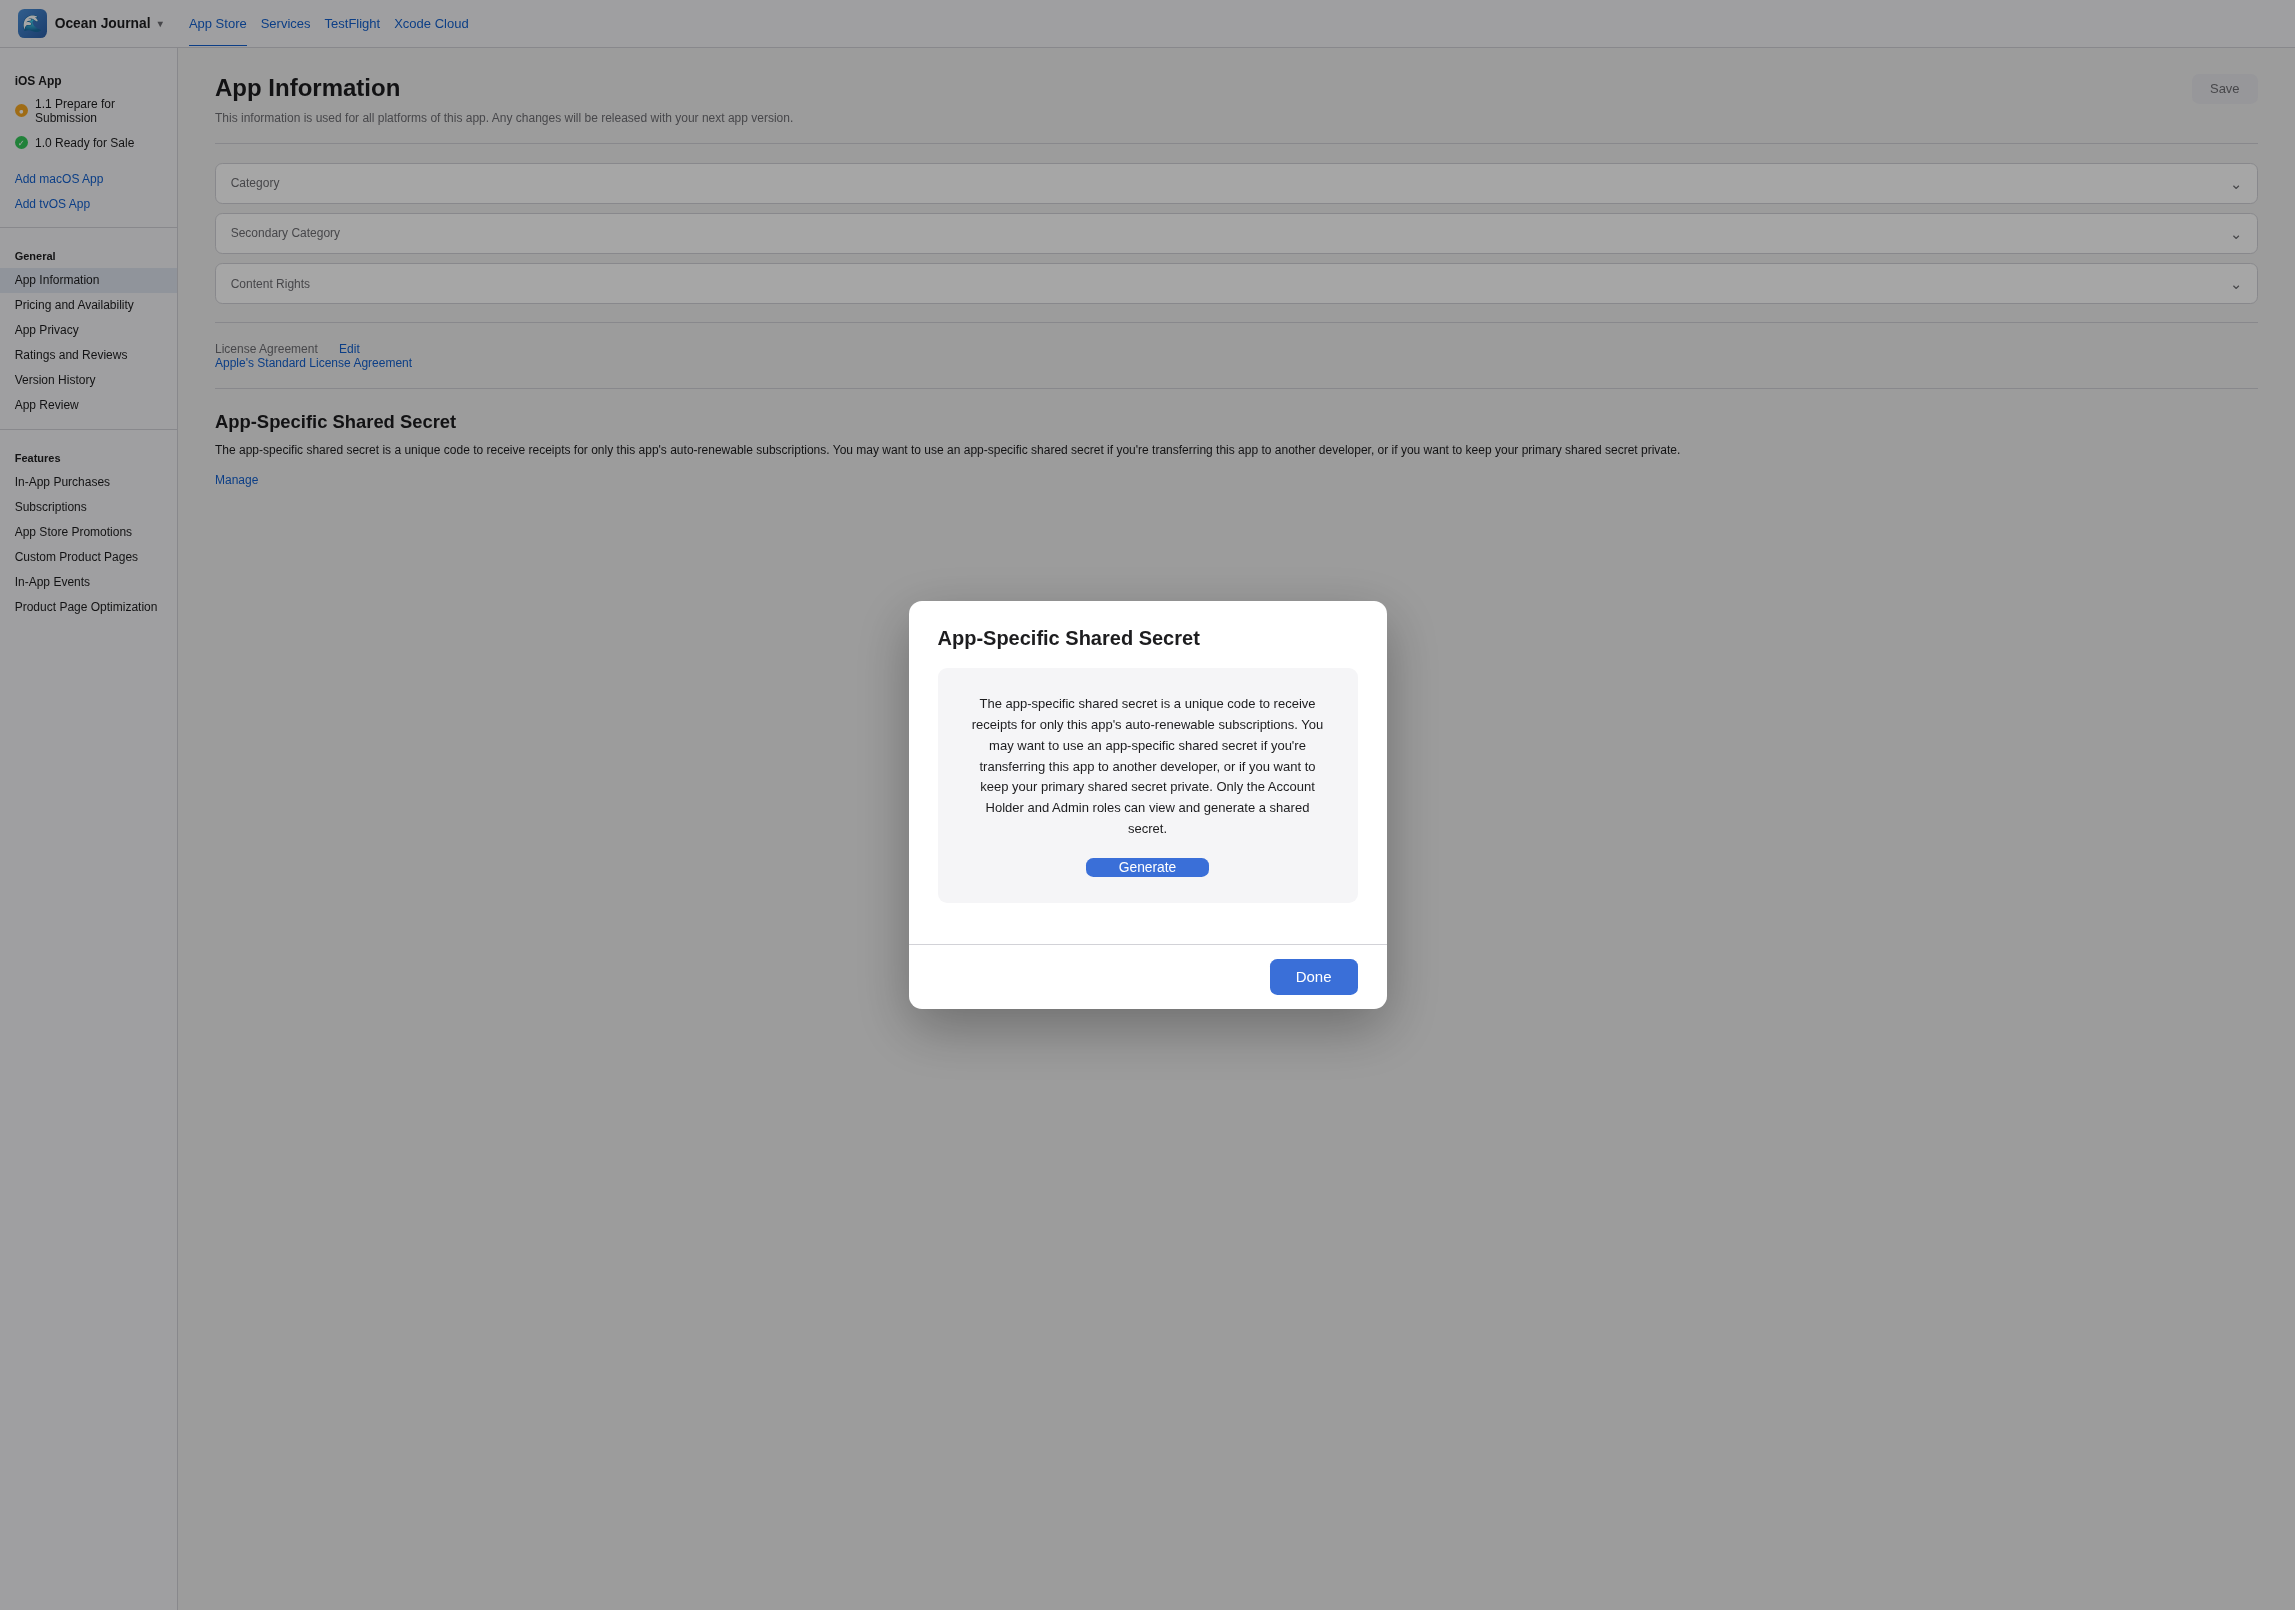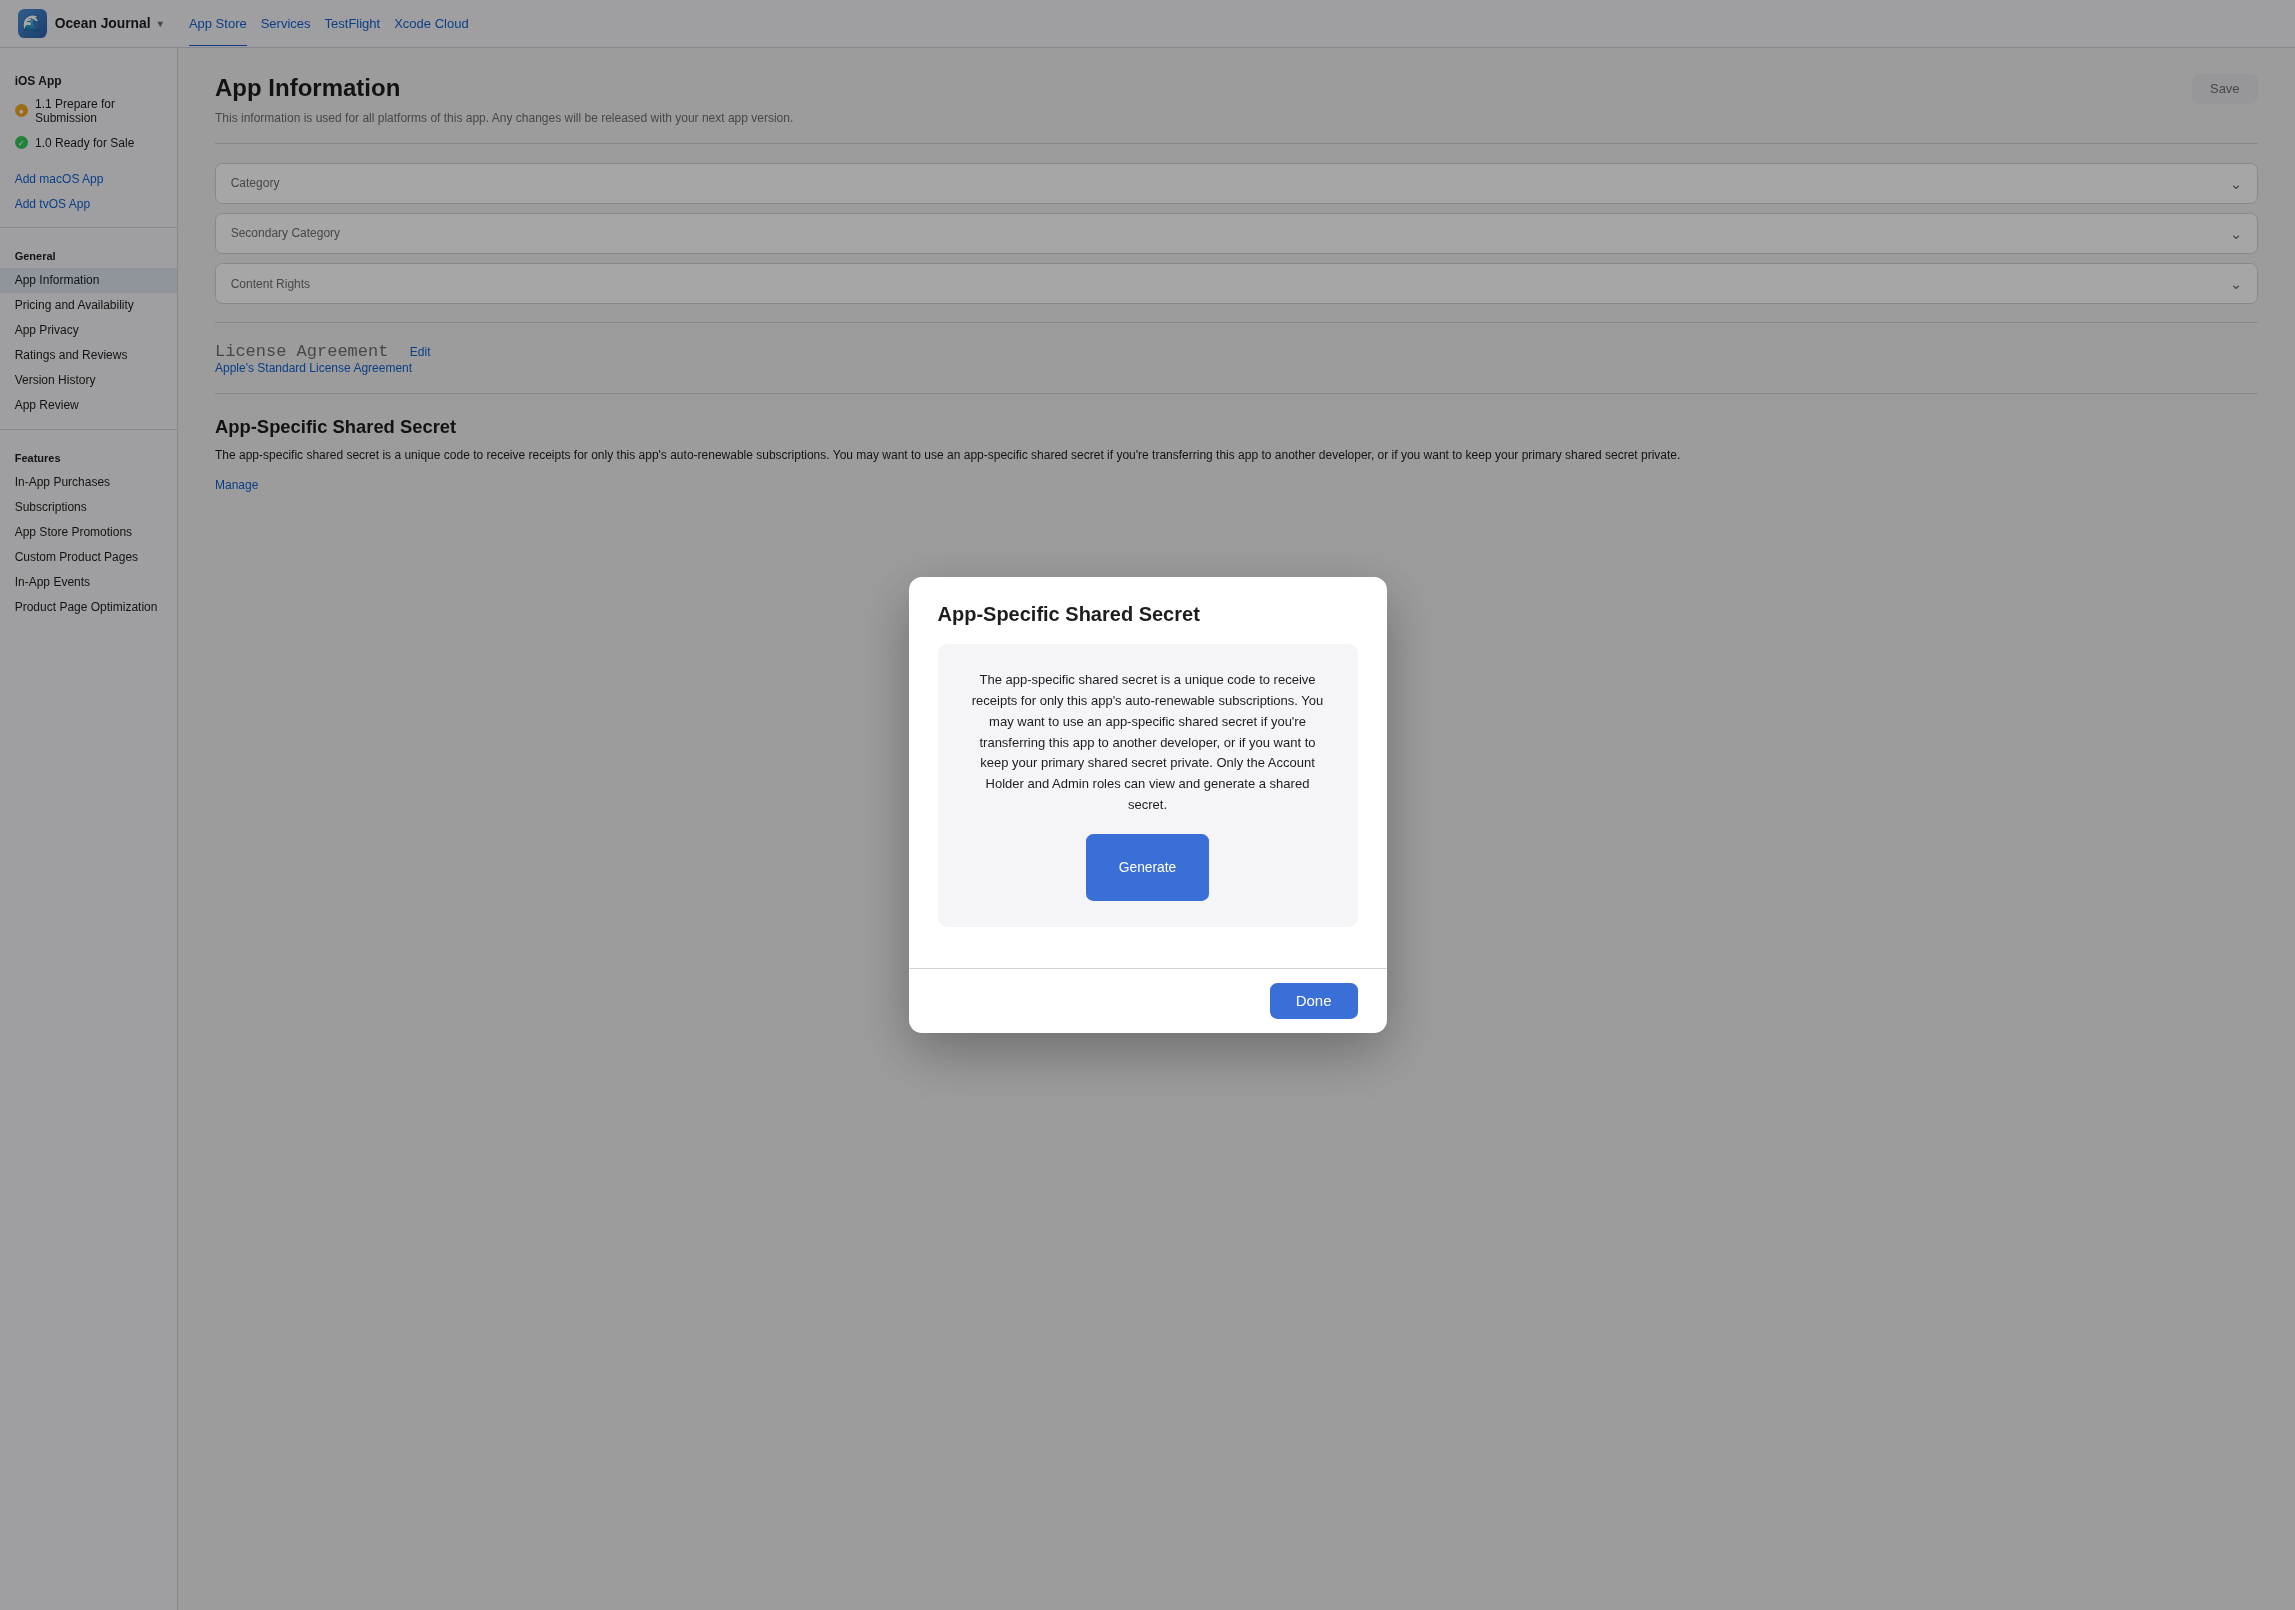--- a/index.html
+++ b/index.html
@@ -248,21 +248,21 @@
       line-height: 1.6;
       margin-bottom: 18.4px;
     }
     .generate-btn {
       display: block;
       margin: 18.4px auto 0 auto;
       background: #3a6fd8;
       color: white;
       border: none;
       border-radius: 7.3px;
-      padding: 26px 33px;
+      padding: 2px 33px;
       font-size: 13.8px;
       cursor: pointer;
       font-weight: 500;
     }
     .modal-footer {
       border-top: 0.9px solid #d2d2d7;
       padding: 14.7px 29px;
       display: flex;
       justify-content: flex-end;
     }
@@ -387,21 +387,21 @@
       <span class="dropdown-chevron">⌄</span>
     </div>
     <div class="dropdown-row">
       <span style="color:#6e6e73;">Content Rights</span>
       <span class="dropdown-chevron">⌄</span>
     </div>
 
     <hr class="section-divider">
 
     <div style="margin-bottom:18.4px;">
-      <span style="font-size:17px;color:#6e6e73;font-family:Liberation Mono, monospace;">License Agreement</span>
+      <span style="font-size:12px;color:#6e6e73;">License Agreement</span>
       <span class="link-text" style="margin-left:18px;">Edit</span>
       <br>
       <span class="link-text">Apple's Standard License Agreement</span>
     </div>
 
     <hr class="section-divider">
 
     <h2 class="section-heading">App-Specific Shared Secret</h2>
     <p class="section-body">The app-specific shared secret is a unique code to receive receipts for only this app's auto-renewable subscriptions. You may want to use an app-specific shared secret if you're transferring this app to another developer, or if you want to keep your primary shared secret private.</p>
     <a class="manage-link">Manage</a>

